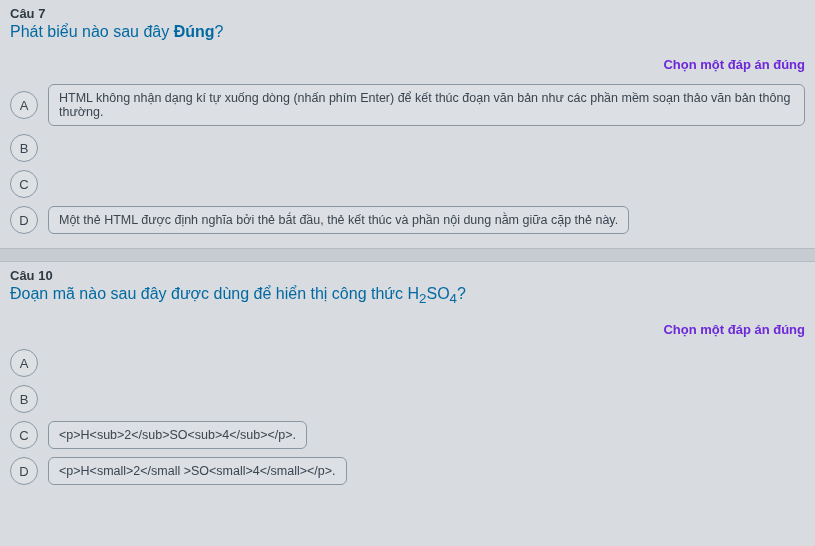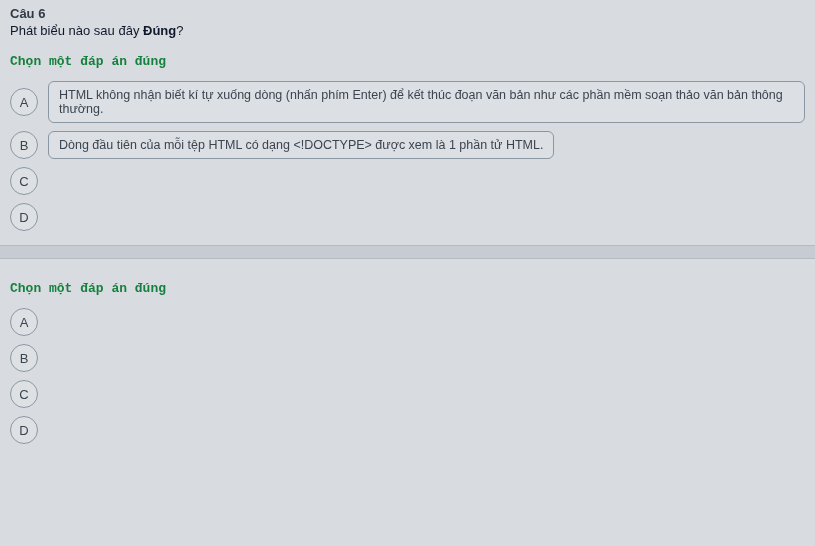--- a/index.html
+++ b/index.html
@@ -17,32 +17,31 @@
   }
   .q-header {
     margin-bottom: 2px;
   }
   .q-number {
     font-weight: bold;
     font-size: 13px;
     color: #2f3a44;
   }
   .q-prompt {
-    font-size: 13px;
-    color: #0f172a;
+    font-size: 16px;
+    color: #0369a1;
     margin-top: 2px;
   }
   .q-prompt b { font-weight: bold; }
   .instruction {
-    text-align: left;
+    text-align: right;
     font-weight: bold;
     font-size: 13px;
-    color: #15803d;
+    color: #6d28d9;
     margin: 16px 0 12px 0;
-    font-family: Liberation Mono, monospace;
   }
   .options {
     display: flex;
     flex-direction: column;
     gap: 8px;
   }
   .option-row {
     display: flex;
     align-items: center;
     gap: 10px;
@@ -76,53 +75,59 @@
     background: #c6ccd2;
     border-top: 1px solid #b4bbc2;
     border-bottom: 1px solid #b4bbc2;
   }
 </style>
 </head>
 <body>
 
 <div class="question-block">
   <div class="q-header">
-    <div class="q-number">Câu 6</div>
+    <div class="q-number">Câu 7</div>
     <div class="q-prompt">Phát biểu nào sau đây <b>Đúng</b>?</div>
   </div>
   <div class="instruction">Chọn một đáp án đúng</div>
   <div class="options">
     <div class="option-row">
       <div class="option-letter">A</div>
-      <div class="option-text">HTML không nhận biết kí tự xuống dòng (nhấn phím Enter) để kết thúc đoạn văn bản như các phần mềm soạn thảo văn bản thông thường.</div>
+      <div class="option-text">HTML không nhận dạng kí tự xuống dòng (nhấn phím Enter) để kết thúc đoạn văn bản như các phần mềm soạn thảo văn bản thông thường.</div>
     </div>
     <div class="option-row">
       <div class="option-letter">B</div>
-      <div class="option-text">Dòng đầu tiên của mỗi tệp HTML có dạng &lt;!DOCTYPE&gt; được xem là 1 phần tử HTML.</div>
     </div>
     <div class="option-row">
       <div class="option-letter">C</div>
     </div>
     <div class="option-row">
       <div class="option-letter">D</div>
+      <div class="option-text">Một thẻ HTML được định nghĩa bởi thẻ bắt đầu, thẻ kết thúc và phần nội dung nằm giữa cặp thẻ này.</div>
     </div>
   </div>
 </div>
 
 <div class="divider"></div>
 
 <div class="question-block">
+  <div class="q-header">
+    <div class="q-number">Câu 10</div>
+    <div class="q-prompt">Đoạn mã nào sau đây được dùng để hiển thị công thức H<sub>2</sub>SO<sub>4</sub>?</div>
+  </div>
   <div class="instruction">Chọn một đáp án đúng</div>
   <div class="options">
     <div class="option-row">
       <div class="option-letter">A</div>
     </div>
     <div class="option-row">
       <div class="option-letter">B</div>
     </div>
     <div class="option-row">
       <div class="option-letter">C</div>
+      <div class="option-text">&lt;p&gt;H&lt;sub&gt;2&lt;/sub&gt;SO&lt;sub&gt;4&lt;/sub&gt;&lt;/p&gt;.</div>
     </div>
     <div class="option-row">
       <div class="option-letter">D</div>
+      <div class="option-text">&lt;p&gt;H&lt;small&gt;2&lt;/small &gt;SO&lt;small&gt;4&lt;/small&gt;&lt;/p&gt;.</div>
     </div>
   </div>
 </div>
 
 </body></html>

